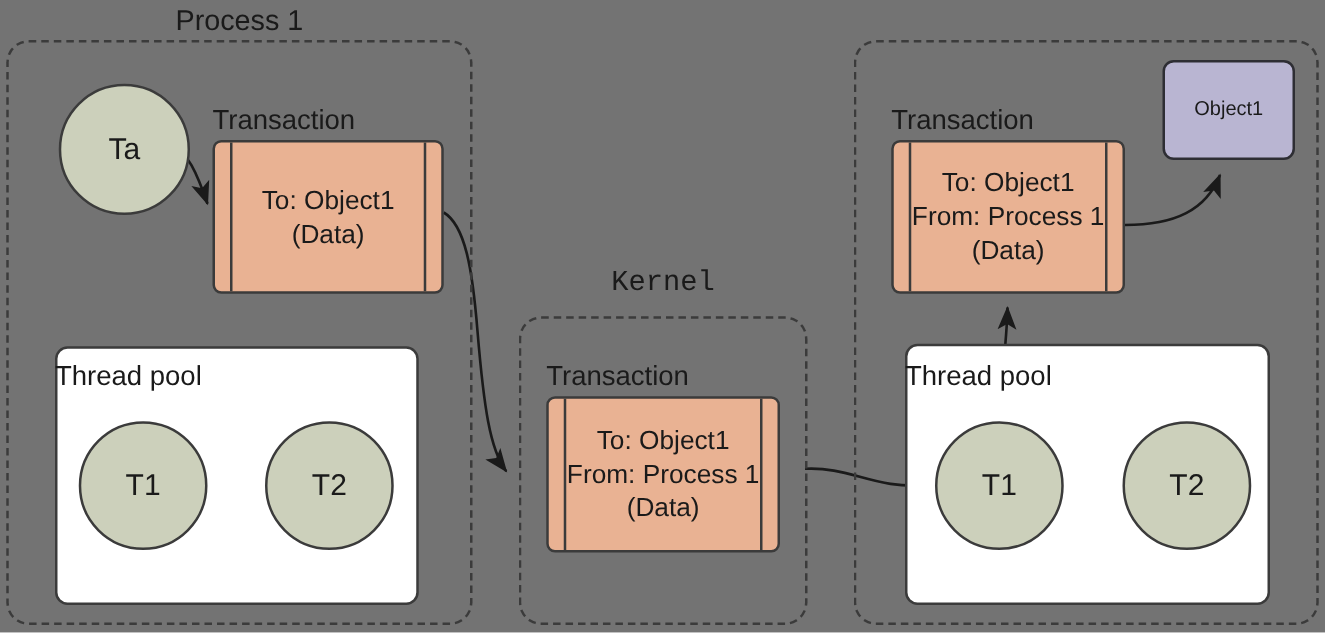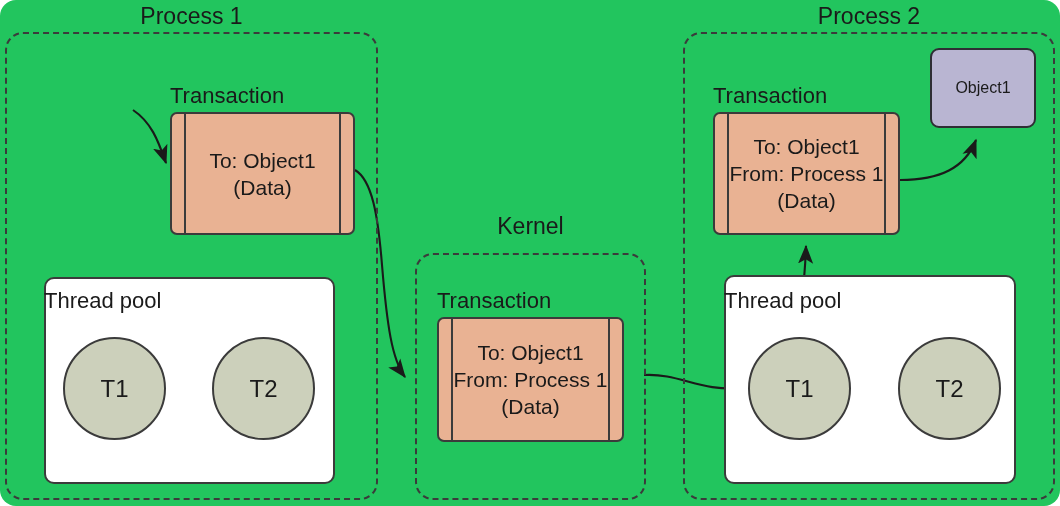--- a/index.html
+++ b/index.html
@@ -9,22 +9,21 @@
   }
   body {
     font-family: "Liberation Sans", sans-serif;
     color: #1a1a1a;
   }
   #diagram-root {
     position: relative;
     width: 1060px;
     height: 506px;
     overflow: hidden;
-    background: #22c55e;
-    border-radius: 16px;
+    background: #737373;
   }
   #edge-layer {
     position: absolute;
     left: 0;
     top: 0;
     width: 1060px;
     height: 506px;
     pointer-events: none;
   }
   .node {
@@ -131,55 +130,55 @@
 
     <path d="M800,352 C797,320 805,290 806,246" fill="none" stroke="#1a1a1a" stroke-width="2.1" marker-end="url(#arrowhead)"></path>
 
     <path d="M900,180 C940,180 965,168 976,140" fill="none" stroke="#1a1a1a" stroke-width="2.1" marker-end="url(#arrowhead)"></path>
   </svg>
 
   <div class="caption" style="left:5px; top:3px; width:373px;">Process 1</div>
 
   <div class="node dashed-box" style="left:5px; top:32px; width:373px; height:468px;"></div>
 
+  <div class="node thread-circle" style="left:47px; top:67px; width:105px; height:105px;">Ta</div>
 
   <div class="inner-title" style="left:170px; top:83px; width:185px;">Transaction</div>
 
   <div class="node transaction" style="left:170px; top:112px; width:185px; height:123px;">
     <span class="bar bar-left"></span>
     <span class="bar bar-right"></span>
     <span class="txn-text">
       <span>To: Object1</span><br>
       <span>(Data)</span>
     </span>
   </div>
 
   <div class="node solid-box" style="left:44px; top:277px; width:291px; height:207px;"></div>
   <div class="inner-title" style="left:44px; top:288px; width:291px;">Thread pool</div>
 
   <div class="node thread-circle" style="left:63px; top:337px; width:103px; height:103px;">T1</div>
   <div class="node thread-circle" style="left:212px; top:337px; width:103px; height:103px;">T2</div>
 
-  <div class="caption" style="left:415px; top:213px; width:231px;">Kernel</div>
+  <div class="caption" style="left:415px; top:213px; width:231px;font-family:Liberation Mono, monospace;">Kernel</div>
 
   <div class="node dashed-box" style="left:415px; top:253px; width:231px; height:247px;"></div>
 
   <div class="inner-title" style="left:437px; top:288px; width:187px;">Transaction</div>
 
   <div class="node transaction" style="left:437px; top:317px; width:187px; height:125px;">
     <span class="bar bar-left"></span>
     <span class="bar bar-right"></span>
     <span class="txn-text">
       <span>To: Object1</span><br>
       <span>From: Process 1</span><br>
       <span>(Data)</span>
     </span>
   </div>
 
-  <div class="caption" style="left:683px; top:3px; width:372px;">Process 2</div>
 
   <div class="node dashed-box" style="left:683px; top:32px; width:372px; height:468px;"></div>
 
   <div class="inner-title" style="left:713px; top:83px; width:187px;">Transaction</div>
 
   <div class="node transaction" style="left:713px; top:112px; width:187px; height:123px;">
     <span class="bar bar-left"></span>
     <span class="bar bar-right"></span>
     <span class="txn-text">
       <span>To: Object1</span><br>

